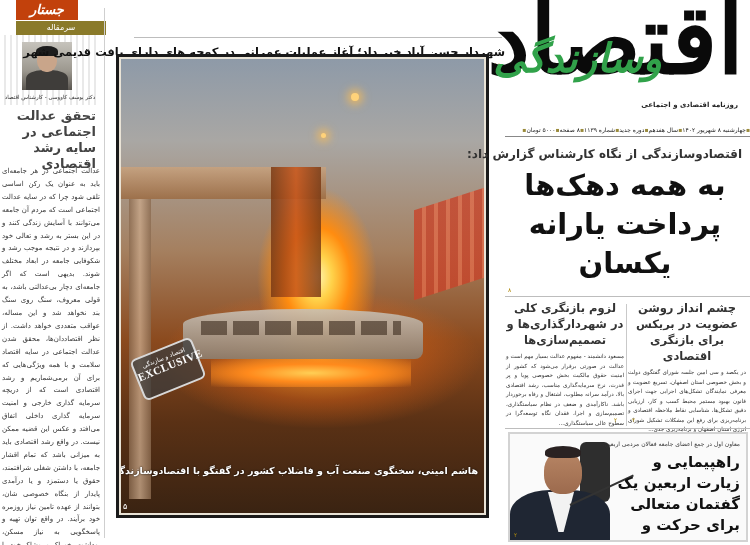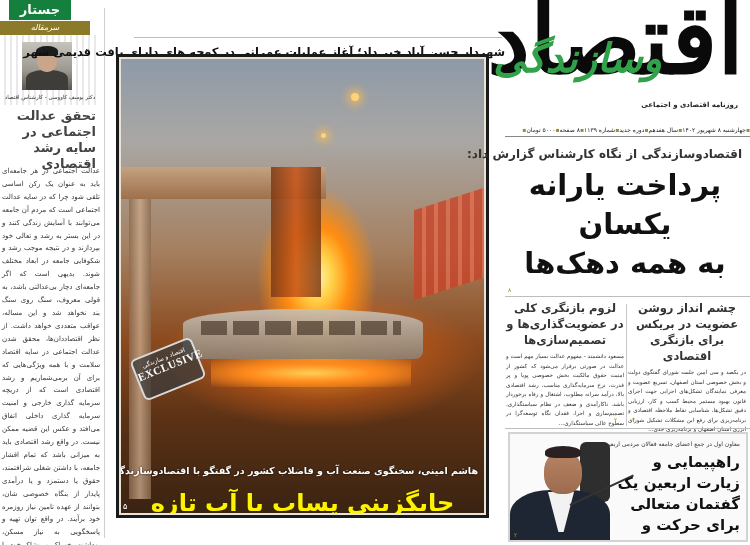--- a/index.html
+++ b/index.html
@@ -1,22 +1,22 @@
 <!DOCTYPE html>
 <html><head>
 <meta charset="utf-8">
 <style>
   * { box-sizing: border-box; margin: 0; padding: 0; }
   html, body { width: 750px; height: 545px; overflow: hidden; background: #ffffff; }
   body { position: relative; font-family: "DejaVu Sans", sans-serif; color: #1a1a1a; direction: rtl; }
 
   
   .left-col { position: absolute; left: 0; top: 0; width: 112px; height: 545px; }
-  .section-tag { position: absolute; left: 9px; top: 0; width: 62px; height: 20px; background: #15803d; color: #fff; font-weight: bold; font-size: 13px; text-align: center; line-height: 20px; }
-  .editorial-bar { position: absolute; left: 0; top: 21px; width: 90px; height: 14px; background: #8a7a2a; color: #fff; font-size: 8px; text-align: center; line-height: 14px; font-style: italic; }
+  .section-tag { position: absolute; left: 16px; top: 0; width: 62px; height: 20px; background: #c2410c; color: #fff; font-weight: bold; font-size: 13px; text-align: center; line-height: 20px; font-style: italic; }
+  .editorial-bar { position: absolute; left: 16px; top: 21px; width: 90px; height: 14px; background: #8a7a2a; color: #fff; font-size: 8px; text-align: center; line-height: 14px; }
   .stripes { position: absolute; left: 0; top: 35px; width: 100px; height: 70px; background: repeating-linear-gradient(90deg, #ffffff 0 4px, #e9e9e9 4px 6px); }
   .author-photo { position: absolute; left: 22px; top: 42px; width: 50px; height: 48px; background: linear-gradient(180deg, #c6c3bc 0%, #9c988f 60%, #5a5650 100%); overflow: hidden; }
   .author-photo .head { position: absolute; left: 15px; top: 6px; width: 20px; height: 24px; border-radius: 50% 50% 45% 45%; background: #c9a58a; }
   .author-photo .hair { position: absolute; left: 14px; top: 4px; width: 22px; height: 10px; border-radius: 50% 50% 20% 20%; background: #1c1c1c; }
   .author-photo .body { position: absolute; left: 4px; top: 28px; width: 42px; height: 22px; border-radius: 40% 40% 0 0; background: #3f3d3a; }
   .author-caption { position: absolute; left: 0; top: 94px; width: 100px; font-size: 5.5px; text-align: center; color: #333; }
   .editorial-title { position: absolute; left: 4px; top: 108px; width: 92px; font-size: 13px; font-weight: bold; line-height: 16px; text-align: right; color: #444; }
   .editorial-body { position: absolute; left: 2px; top: 165px; width: 98px; font-size: 7px; line-height: 12.9px; text-align: justify; color: #333; }
   .col-rule { position: absolute; left: 104px; top: 8px; width: 1px; height: 530px; background: #cfcfcf; }
 
@@ -117,54 +117,50 @@
     <div class="lamp" style="left:230px; top:34px;"></div>
     <div class="lamp" style="left:200px; top:74px; width:5px; height:5px;"></div>
     <div class="furnace"></div>
     <div class="furnace-slots"></div>
     <div class="glow-band"></div>
     <div class="exclusive-stamp">
       <div class="stamp-top">اقتصاد و سازندگی</div>
       <div class="stamp-main">EXCLUSIVE</div>
     </div>
     <div class="photo-kicker">هاشم امینی، سخنگوی صنعت آب و فاضلاب کشور در گفتگو با اقتصادوسازندگی تشریح کرد:</div>
-    <div class="photo-headline">
-      <div>جایگزینی پساب با آب تازه</div>
-
-    </div>
     <div class="photo-page-num">۵</div>
   </div>
 </div>
 
 <div class="masthead">
   <div class="logo-black">اقتصاد</div>
   <div class="logo-green">وسازندگی</div>
   <div class="logo-sub">روزنامه اقتصادی و اجتماعی</div>
 </div>
 <div class="issue-line">
   <span class="sep">▪</span><span>چهارشنبه ۸ شهریور ۱۴۰۲</span><span class="sep">▪</span><span>سال هفدهم</span><span class="sep">▪</span><span>دوره جدید</span><span class="sep">▪</span><span>شماره ۱۱۳۹</span><span class="sep">▪</span><span>۸ صفحه</span><span class="sep">▪</span><span>۵۰۰۰ تومان</span><span class="sep">▪</span>
 </div>
 <div class="mast-rule"></div>
 
 <div class="lead-kicker">اقتصادوسازندگی از نگاه کارشناس گزارش داد:</div>
 <div class="lead-headline">
+  <div>به همه دهک‌ها</div>
   <div>پرداخت یارانه یکسان</div>
-  <div>به همه دهک‌ها</div>
 </div>
 <div class="page-mark" style="left:508px; top:286px;">۸</div>
 <div class="lead-rule"></div>
 
 <div class="sub-story right">
   <div class="sub-title">چشم انداز روشن عضویت در بریکس برای بازنگری اقتصادی</div>
   <div class="sub-body">در یکصد و سی امین جلسه شورای گفتگوی دولت و بخش خصوصی استان اصفهان، تسریع عضویت و معرفی نمایندگان تشکل‌های اجرایی جهت اجرای قانون بهبود مستمر محیط کسب و کار، ارزیابی دقیق تشکل‌ها، شناسایی نقاط ملاحظه اقتصادی و برنامه‌ریزی برای رفع این مشکلات تشکیل شورای انرژی استان اصفهان و برنامه‌ریزی جدی...</div>
 </div>
 <div class="page-mark" style="left:632px; top:416px;">۲</div>
 <div class="sub-divider"></div>
 <div class="sub-story left">
-  <div class="sub-title">لزوم بازنگری کلی در عضویت‌گذاری‌ها و تصمیم‌سازی‌ها</div>
+  <div class="sub-title">لزوم بازنگری کلی در شهردار‌گذاری‌ها و تصمیم‌سازی‌ها</div>
   <div class="sub-body">مسعود دانشمند - مفهوم عدالت بسیار مهم است و عدالت در صورتی برقرار می‌شود که کشور از امنیت حقوق مالکیت بخش خصوصی پویا و پر قدرت، نرخ سرمایه‌گذاری مناسب، رشد اقتصادی بالا، درآمد سرانه مطلوب، اشتغال و رفاه برخوردار باشد. ناکارآمدی و ضعف در نظام سیاستگذاری، تصمیم‌سازی و اجرا، فقدان نگاه توسعه‌گرا در سطوح عالی سیاستگذاری...</div>
 </div>
 <div class="page-mark" style="left:614px; top:416px;">۲</div>
 <div class="sub-rule"></div>
 
 <div class="bottom-story">
   <div class="politician">
     <div class="p-chair"></div>
       <div class="p-suit"></div>
       <div class="p-shirt"></div>

